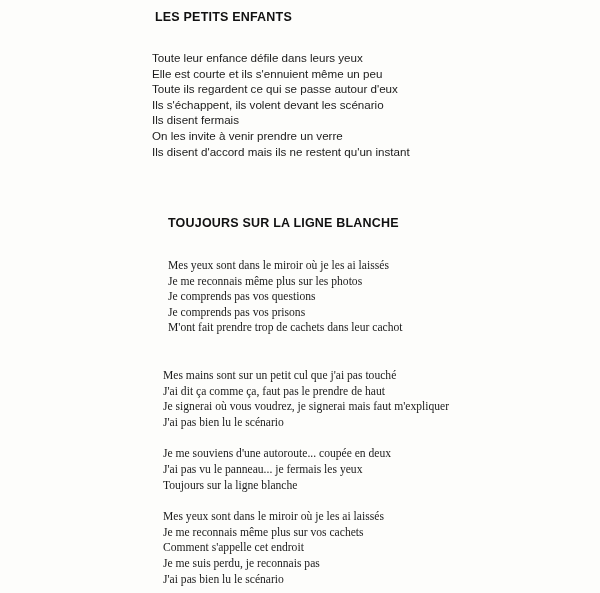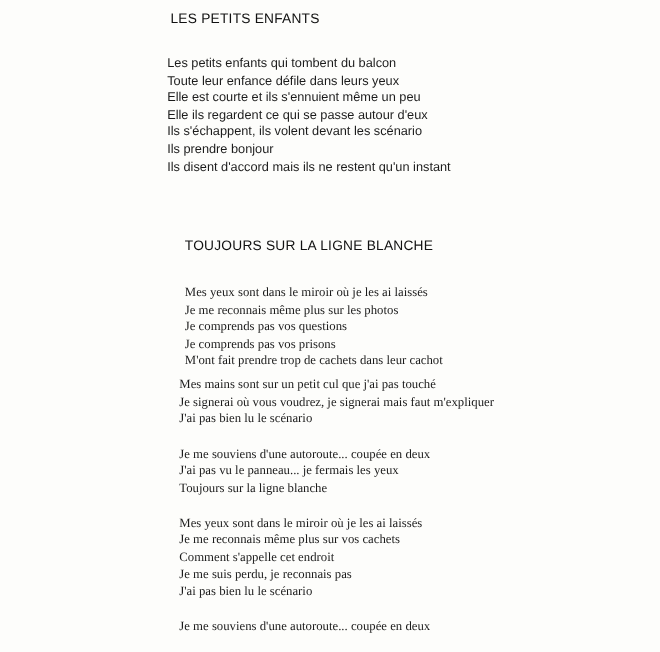--- a/index.html
+++ b/index.html
@@ -17,21 +17,21 @@
   .page {
     position: relative;
     width: 600px;
     height: 593px;
     box-sizing: border-box;
   }
   .song {
     position: absolute;
   }
   .song-title {
-    font-weight: normal;
+    font-weight: bold;
     font-size: 12.5px;
     letter-spacing: 0.2px;
     margin: 0 0 0 0;
     color: #111;
   }
   .stanza {
     margin: 0;
   }
   .line {
     font-size: 11.6px;
@@ -57,56 +57,57 @@
     left: 168px;
   }
   #song-2 .song-title {
     margin-left: 0px;
   }
   #song-2 .stanza {
     margin-left: 0px;
     font-family: Liberation Serif, serif;
   }
   #song-2 .stanza.s0 { margin-top: 28px; }
-  #song-2 .stanza.s1 { margin-top: 6px; margin-left: -5px; }
+  #song-2 .stanza.s1 { margin-top: 32px; margin-left: -5px; }
   #song-2 .stanza.s2 { margin-top: 16px; margin-left: -5px; }
   #song-2 .stanza.s3 { margin-top: 16px; margin-left: -5px; }
   #song-2 .stanza.s4 { margin-top: 16px; margin-left: -5px; }
 </style>
 </head>
 <body>
 
 <div class="page">
 
   <div class="song" id="song-1">
     <div class="song-title">LES PETITS ENFANTS</div>
     <div class="stanza s0">
-      <div class="line">Les petits enfants qui tombent du balcon</div>
       <div class="line">Toute leur enfance défile dans leurs yeux</div>
       <div class="line">Elle est courte et ils s'ennuient même un peu</div>
-      <div class="line">Elle ils regardent ce qui se passe autour d'eux</div>
+      <div class="line">Toute ils regardent ce qui se passe autour d'eux</div>
       <div class="line">Ils s'échappent, ils volent devant les scénario</div>
-      <div class="line">Ils prendre bonjour</div>
+      <div class="line">Ils disent fermais</div>
+      <div class="line">On les invite à venir prendre un verre</div>
       <div class="line">Ils disent d'accord mais ils ne restent qu'un instant</div>
     </div>
   </div>
 
   <div class="song" id="song-2">
     <div class="song-title">TOUJOURS SUR LA LIGNE BLANCHE</div>
 
     <div class="stanza s0">
       <div class="line">Mes yeux sont dans le miroir où je les ai laissés</div>
       <div class="line">Je me reconnais même plus sur les photos</div>
       <div class="line">Je comprends pas vos questions</div>
       <div class="line">Je comprends pas vos prisons</div>
       <div class="line">M'ont fait prendre trop de cachets dans leur cachot</div>
     </div>
 
     <div class="stanza s1">
       <div class="line">Mes mains sont sur un petit cul que j'ai pas touché</div>
+      <div class="line">J'ai dit ça comme ça, faut pas le prendre de haut</div>
       <div class="line">Je signerai où vous voudrez, je signerai mais faut m'expliquer</div>
       <div class="line">J'ai pas bien lu le scénario</div>
     </div>
 
     <div class="stanza s2">
       <div class="line">Je me souviens d'une autoroute... coupée en deux</div>
       <div class="line">J'ai pas vu le panneau... je fermais les yeux</div>
       <div class="line">Toujours sur la ligne blanche</div>
     </div>
 

